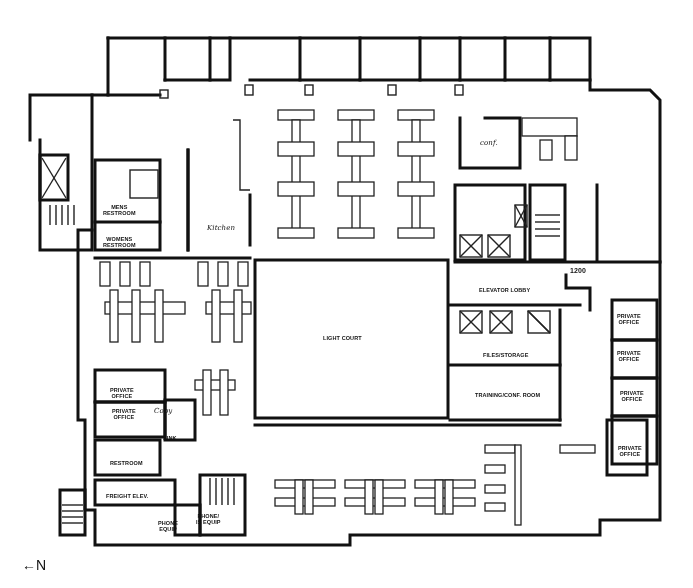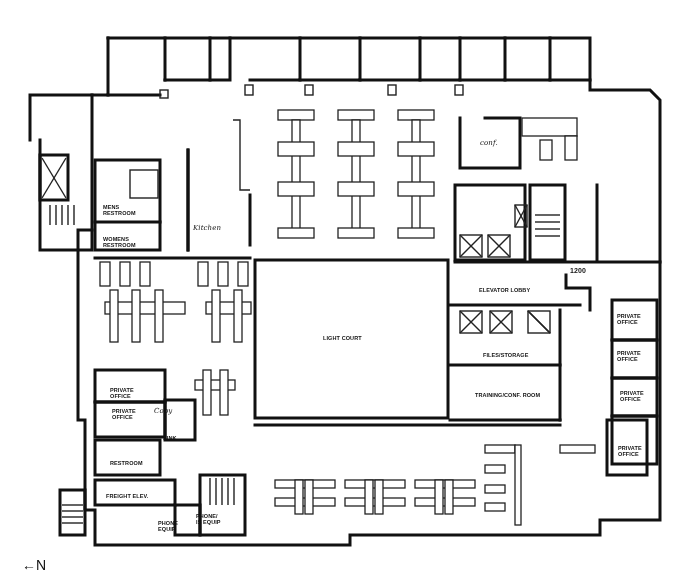--- a/index.html
+++ b/index.html
@@ -1,21 +1,21 @@
 <!DOCTYPE html>
 <html><head>
 <meta charset="utf-8">
 <style>
   html, body { margin:0; padding:0; background:#ffffff; }
   body { width:693px; height:588px; position:relative; overflow:hidden; font-family:"Liberation Sans", sans-serif; }
   svg { position:absolute; left:0; top:0; }
   .wall { stroke:#111; fill:none; stroke-width:3; stroke-linecap:square; }
   .thin { stroke:#222; fill:none; stroke-width:1.4; }
   .desk { stroke:#222; fill:#fff; stroke-width:1.3; }
-  .lbl { position:absolute; font-size:5.5px; font-weight:bold; color:#111; text-align:left; line-height:6px; letter-spacing:0.1px; white-space:pre-line; }
+  .lbl { position:absolute; font-size:5.5px; font-weight:bold; color:#111; text-align:center; line-height:6px; letter-spacing:0.1px; white-space:pre-line; }
   .hand { font-family:"DejaVu Serif", serif; font-style:italic; font-weight:normal; font-size:7px; }
   .north { position:absolute; left:22px; top:557px; font-size:14px; color:#111; }
 </style>
 </head>
 <body>
 
 <svg width="693" height="588" viewBox="0 0 693 588">
 
   <g>
     <polyline class="wall" points="108,38 590,38 590,90 650,90 660,100 660,520 600,520 600,535 350,535 350,545 95,545 95,510 85,510 85,420 78,420 78,230 92,230"></polyline>
@@ -225,21 +225,21 @@
       <rect class="desk" x="30" y="0" width="6" height="80"></rect>
       <rect class="desk" x="75" y="0" width="35" height="8"></rect>
     </g>
   </g>
 </svg>
 
 <div class="lbl" style="left:103px;top:204px;">MENS
 RESTROOM</div>
 <div class="lbl" style="left:103px;top:236px;">WOMENS
 RESTROOM</div>
-<div class="lbl hand" style="left:193px;top:225px;">Kitchen</div>
+<div class="lbl hand" style="left:207px;top:225px;">Kitchen</div>
 <div class="lbl hand" style="left:480px;top:140px;">conf.</div>
 <div class="lbl" style="left:479px;top:287px;">ELEVATOR LOBBY</div>
 <div class="lbl" style="left:570px;top:268px;font-size:7px;">1200</div>
 <div class="lbl" style="left:323px;top:335px;">LIGHT COURT</div>
 <div class="lbl" style="left:483px;top:352px;">FILES/STORAGE</div>
 <div class="lbl" style="left:475px;top:392px;">TRAINING/CONF. ROOM</div>
 <div class="lbl" style="left:617px;top:313px;">PRIVATE
 OFFICE</div>
 <div class="lbl" style="left:617px;top:350px;">PRIVATE
 OFFICE</div>

